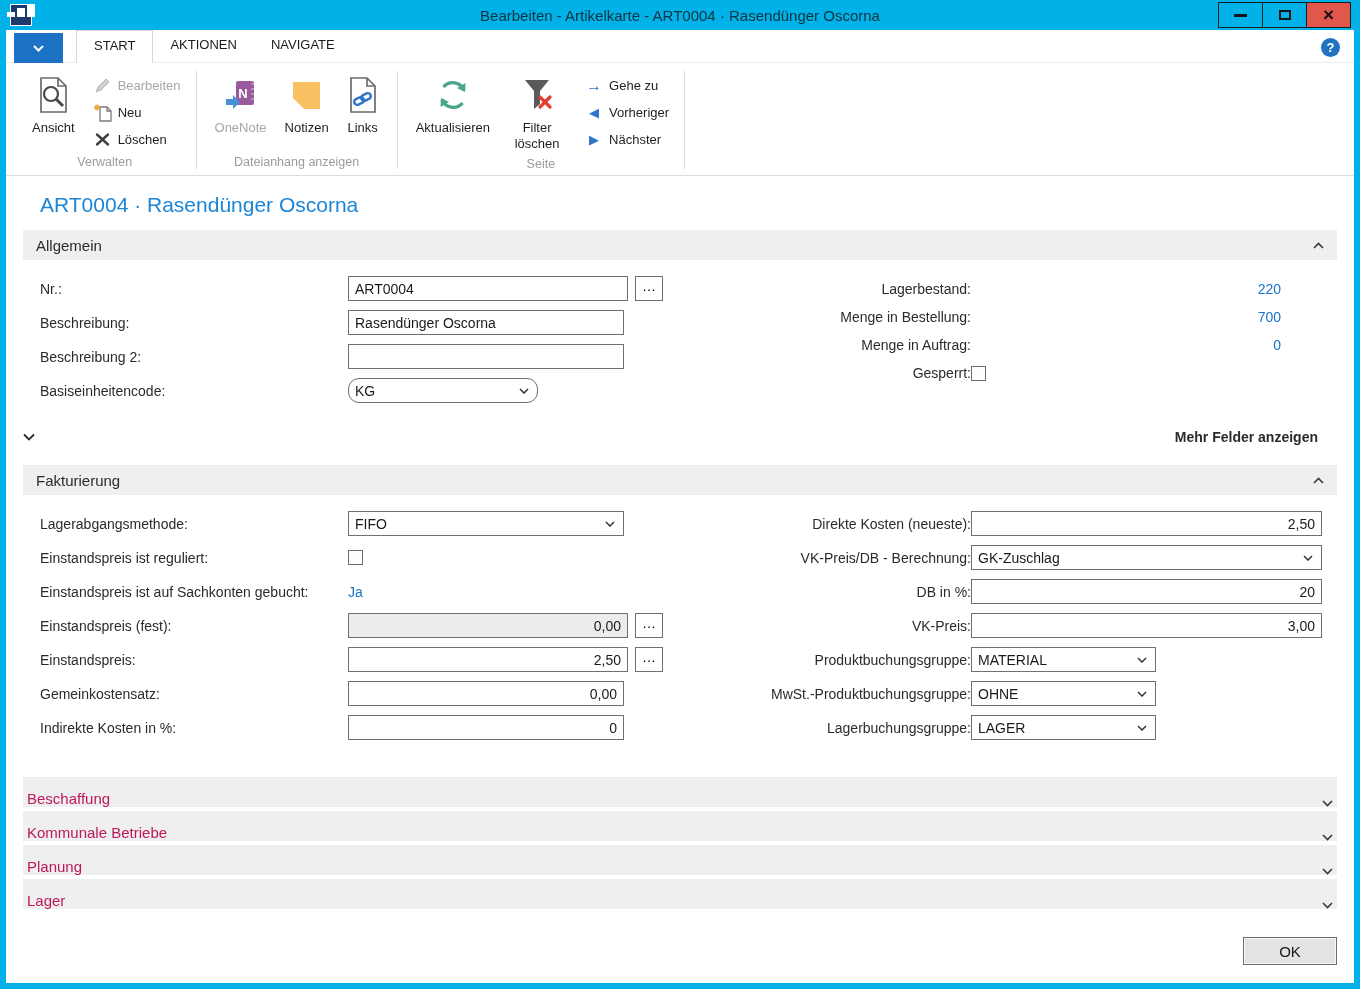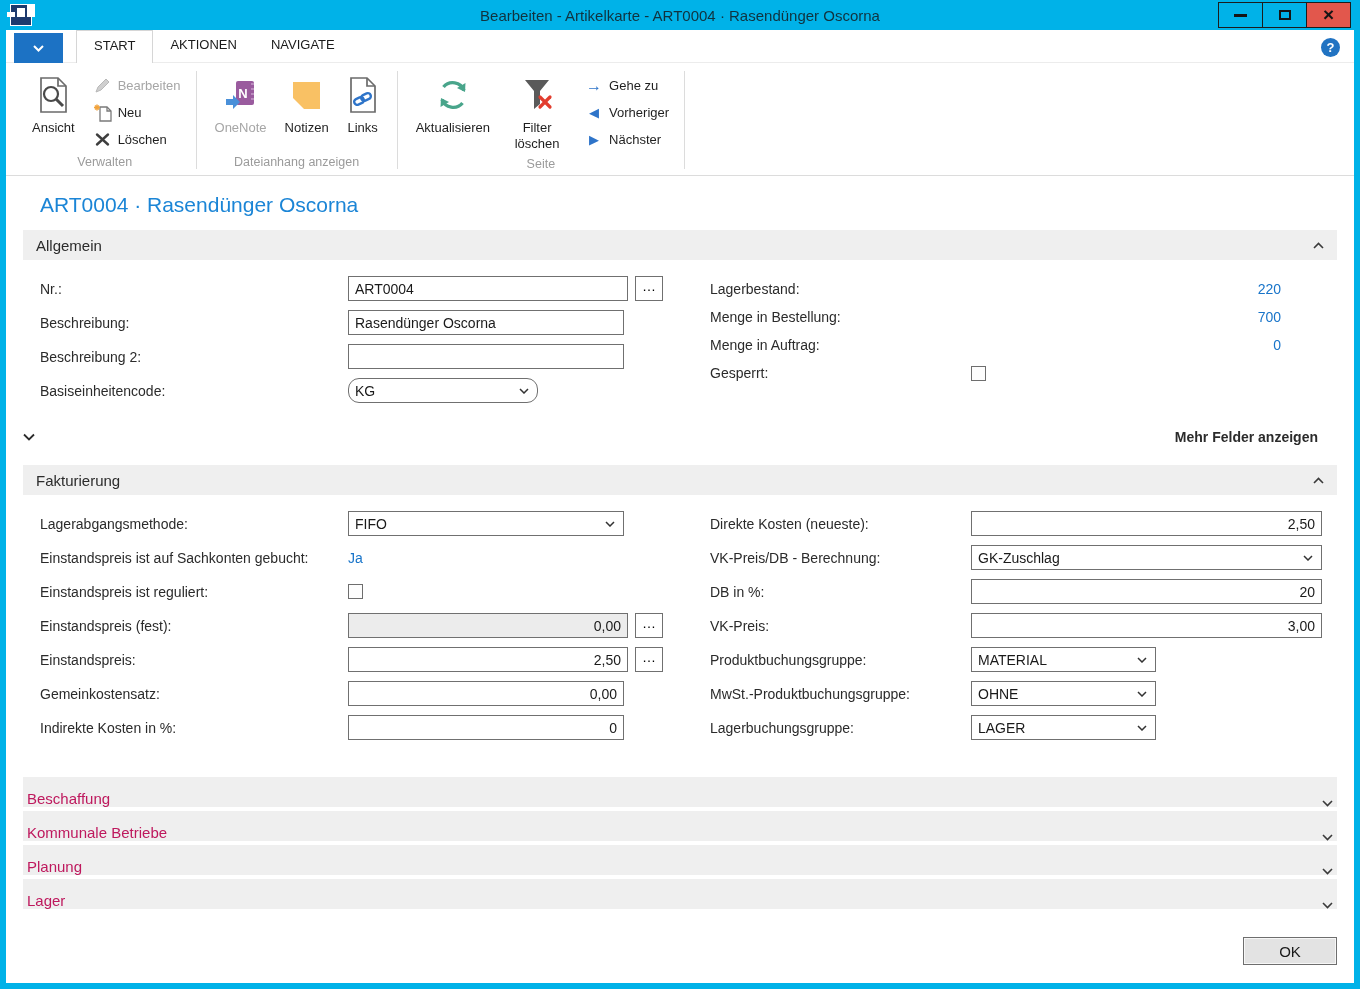--- a/index.html
+++ b/index.html
@@ -52,21 +52,21 @@
   
   .content{flex:1;position:relative;background:#fff;overflow:hidden;}
   .page-title{margin:17px 17px 13px 34px;font-size:21px;color:var(--accent);}
   .section{margin:0 17px;}
   .sec-header{height:30px;background:var(--section_bg);display:flex;align-items:center;justify-content:space-between;padding:0 13px;font-size:15px;color:#2b2b2b;cursor:default;}
   .twocol{display:flex;padding:15px 0 6px 17px;}
   .colL{width:640px;}
   .colR{margin-left:30px;width:612px;}
   .frow{display:flex;align-items:center;height:27px;margin-bottom:7px;}
   .flabel{width:308px;flex:none;font-size:14px;color:#2b2b2b;}
-  .rlabel{width:261px;flex:none;font-size:14px;color:#2b2b2b;}
+  .rlabel{width:261px;flex:none;font-size:14px;color:#2b2b2b;text-align:right;}
   .vrow{display:flex;align-items:center;height:28px;}
   .vvalue{width:310px;text-align:right;color:var(--link_blue);font-size:14px;cursor:default;}
   input.tf{height:25px;border:1px solid #707070;font-family:"Liberation Sans",sans-serif;font-size:14px;padding:0 6px;background:#fff;color:#1a1a1a;}
   input.tf.num{text-align:right;}
   input.tf.disabled{background:#ececec;}
   .w280{width:280px;}.w315{width:276px;}.w190{width:190px;border-radius:11px;}.w351{width:351px;}.w185{width:185px;}
   .combo{height:25px;border:1px solid #707070;background:#fff;display:flex;align-items:center;justify-content:space-between;padding:0 8px 0 6px;font-size:14px;color:#1a1a1a;cursor:default;}
   .assist{width:28px;height:25px;margin-left:7px;border:1px solid #707070;background:#fff;font-size:14px;display:flex;align-items:center;justify-content:center;line-height:0;padding-bottom:6px;cursor:default;}
   .checkbox{width:15px;height:15px;border:1px solid #6e6e6e;background:#fdfdfd;cursor:default;}
   .link-val{color:var(--link_blue);font-size:14px;cursor:default;}
@@ -338,26 +338,26 @@
             <div class="frow">
               <span class="flabel">Lagerabgangsmethode:</span>
               <div class="combo w315">
                 <span>FIFO</span>
                 <svg width="10" height="6" viewBox="0 0 10 6">
                     <path d="M1 1 L5 5 L9 1" fill="none" stroke="#333" stroke-width="1.5"></path>
                   </svg>
               </div>
             </div>
             <div class="frow">
+              <span class="flabel">Einstandspreis ist reguliert:</span>
+              <div class="checkbox"></div>
+            </div>
+            <div class="frow">
               <span class="flabel">Einstandspreis ist auf Sachkonten gebucht:</span>
               <span class="link-val">Ja</span>
-            </div>
-            <div class="frow">
-              <span class="flabel">Einstandspreis ist reguliert:</span>
-              <div class="checkbox"></div>
             </div>
             <div class="frow">
               <span class="flabel">Einstandspreis (fest):</span>
               <input class="tf num disabled w280" value="0,00" style="">
               <div class="assist">…</div>
             </div>
             <div class="frow">
               <span class="flabel">Einstandspreis:</span>
               <input class="tf num w280" value="2,50" style="">
               <div class="assist">…</div>

